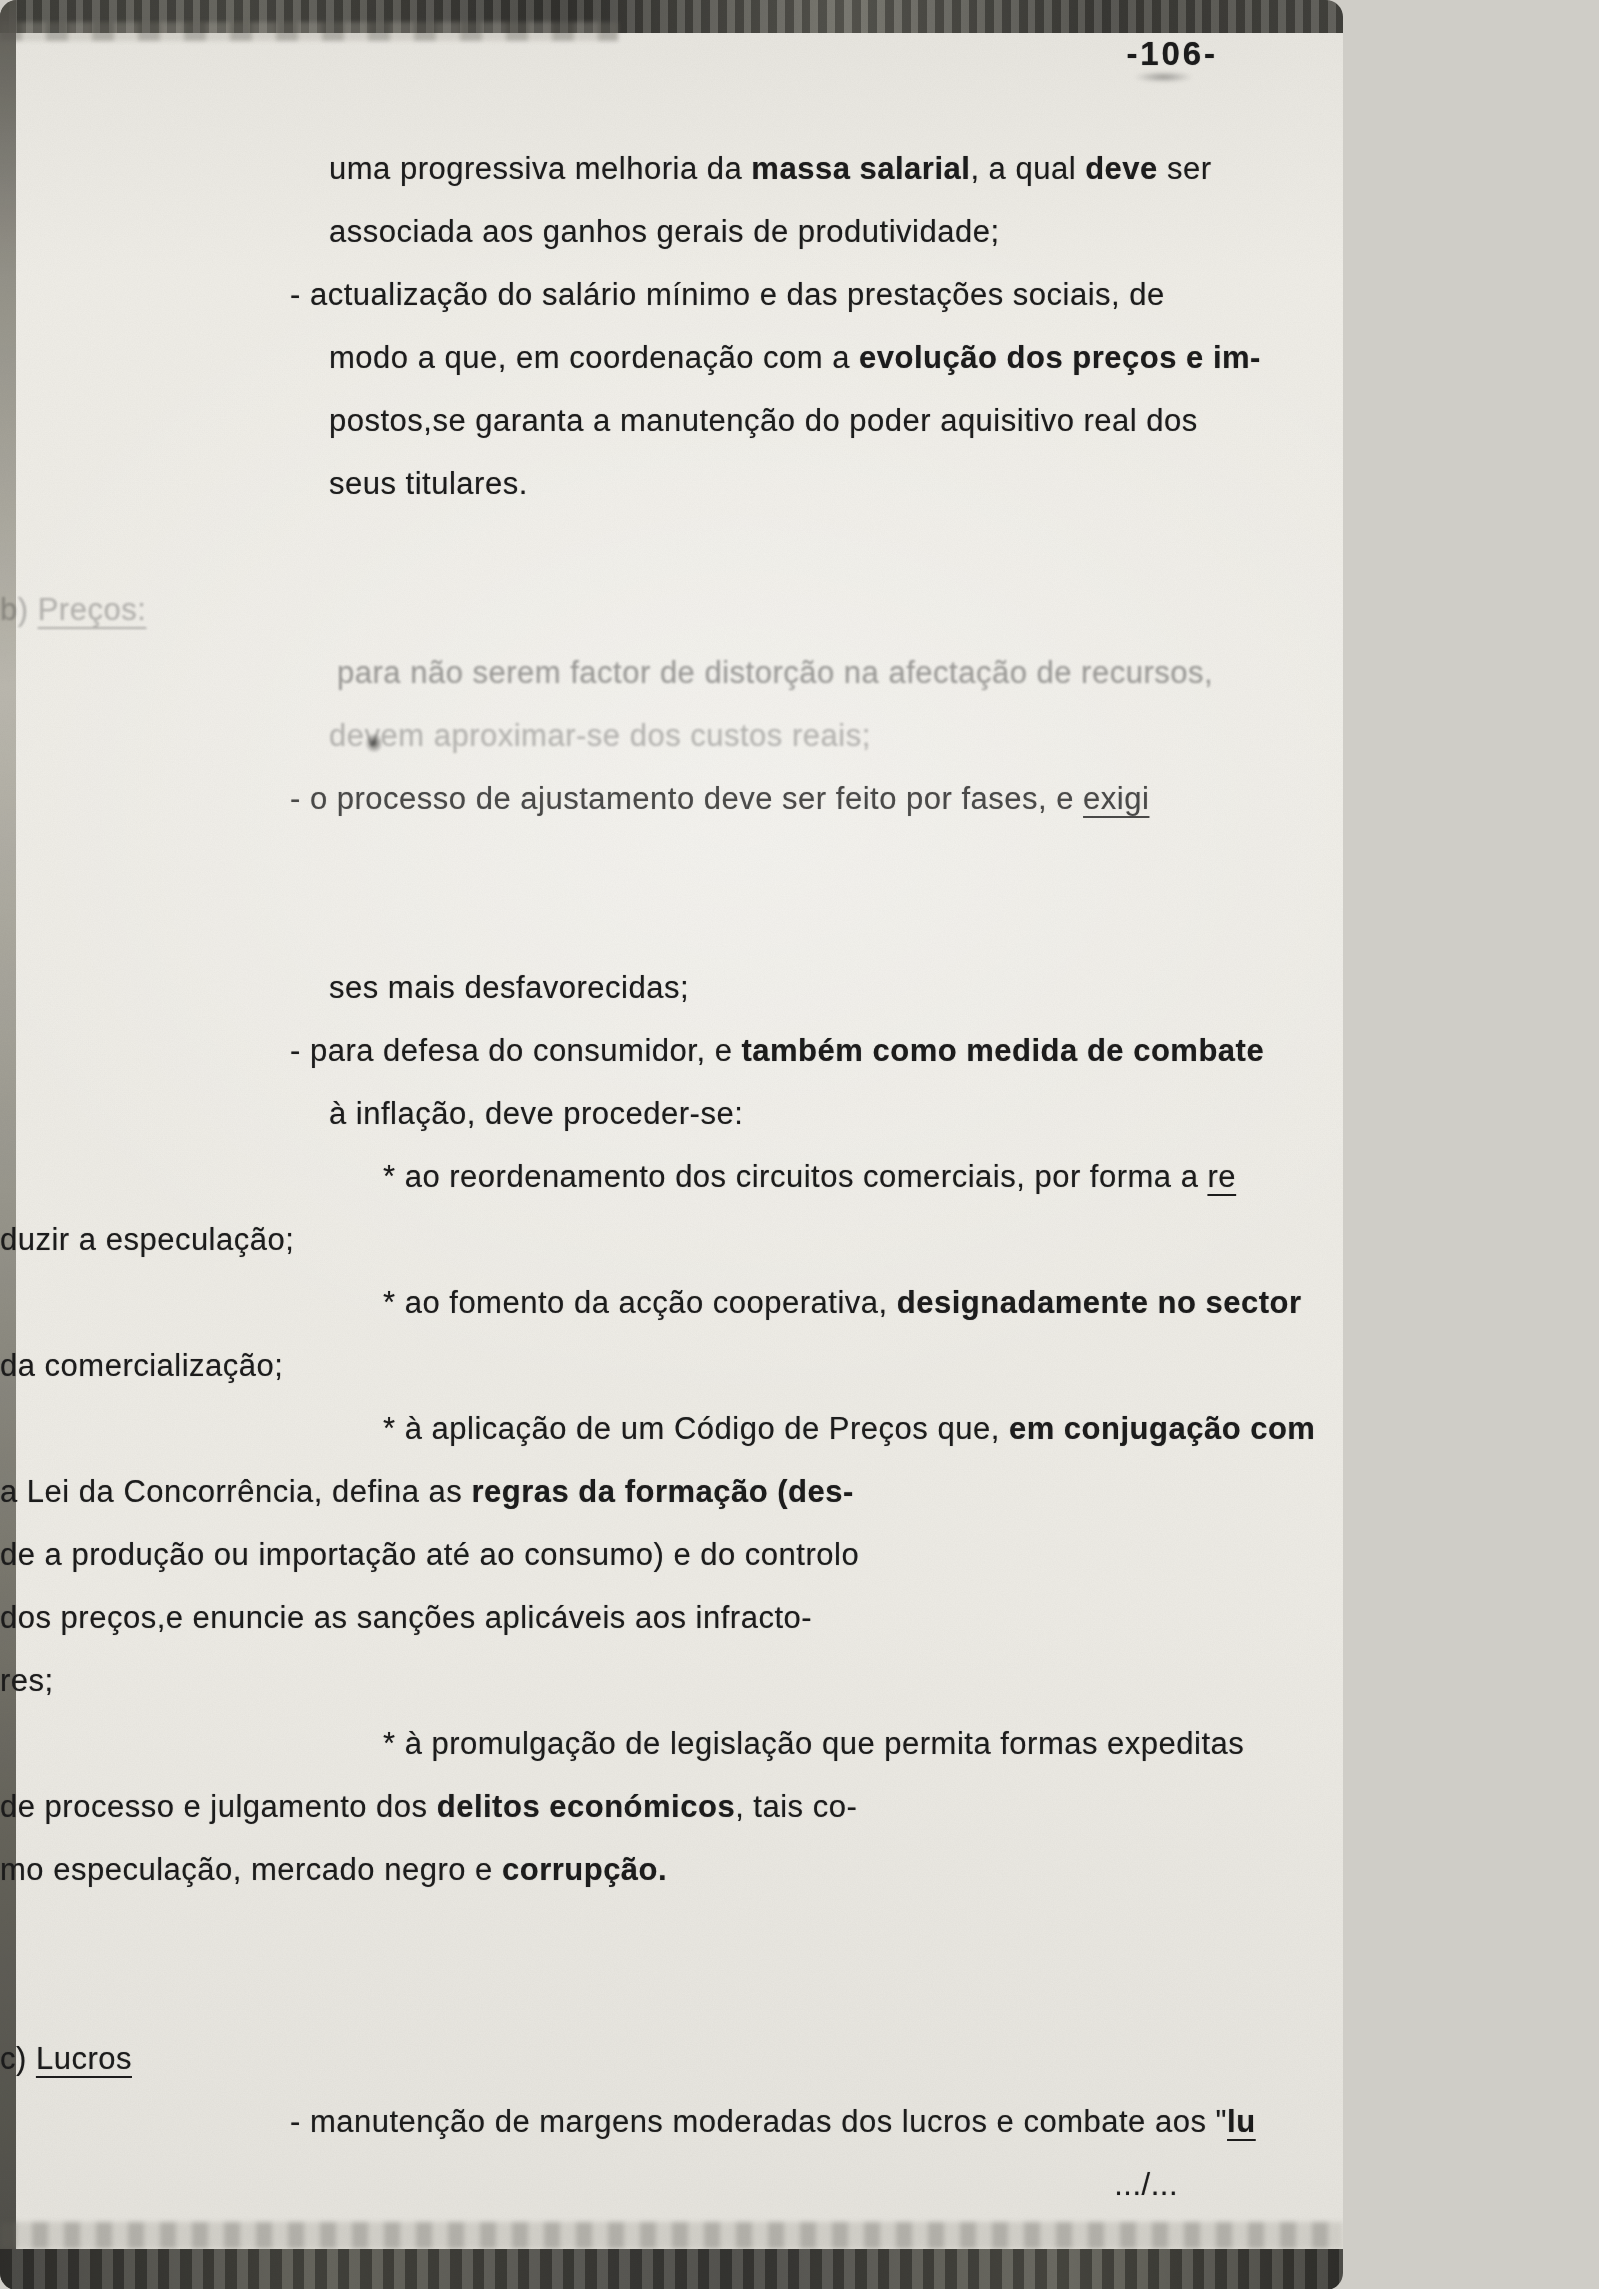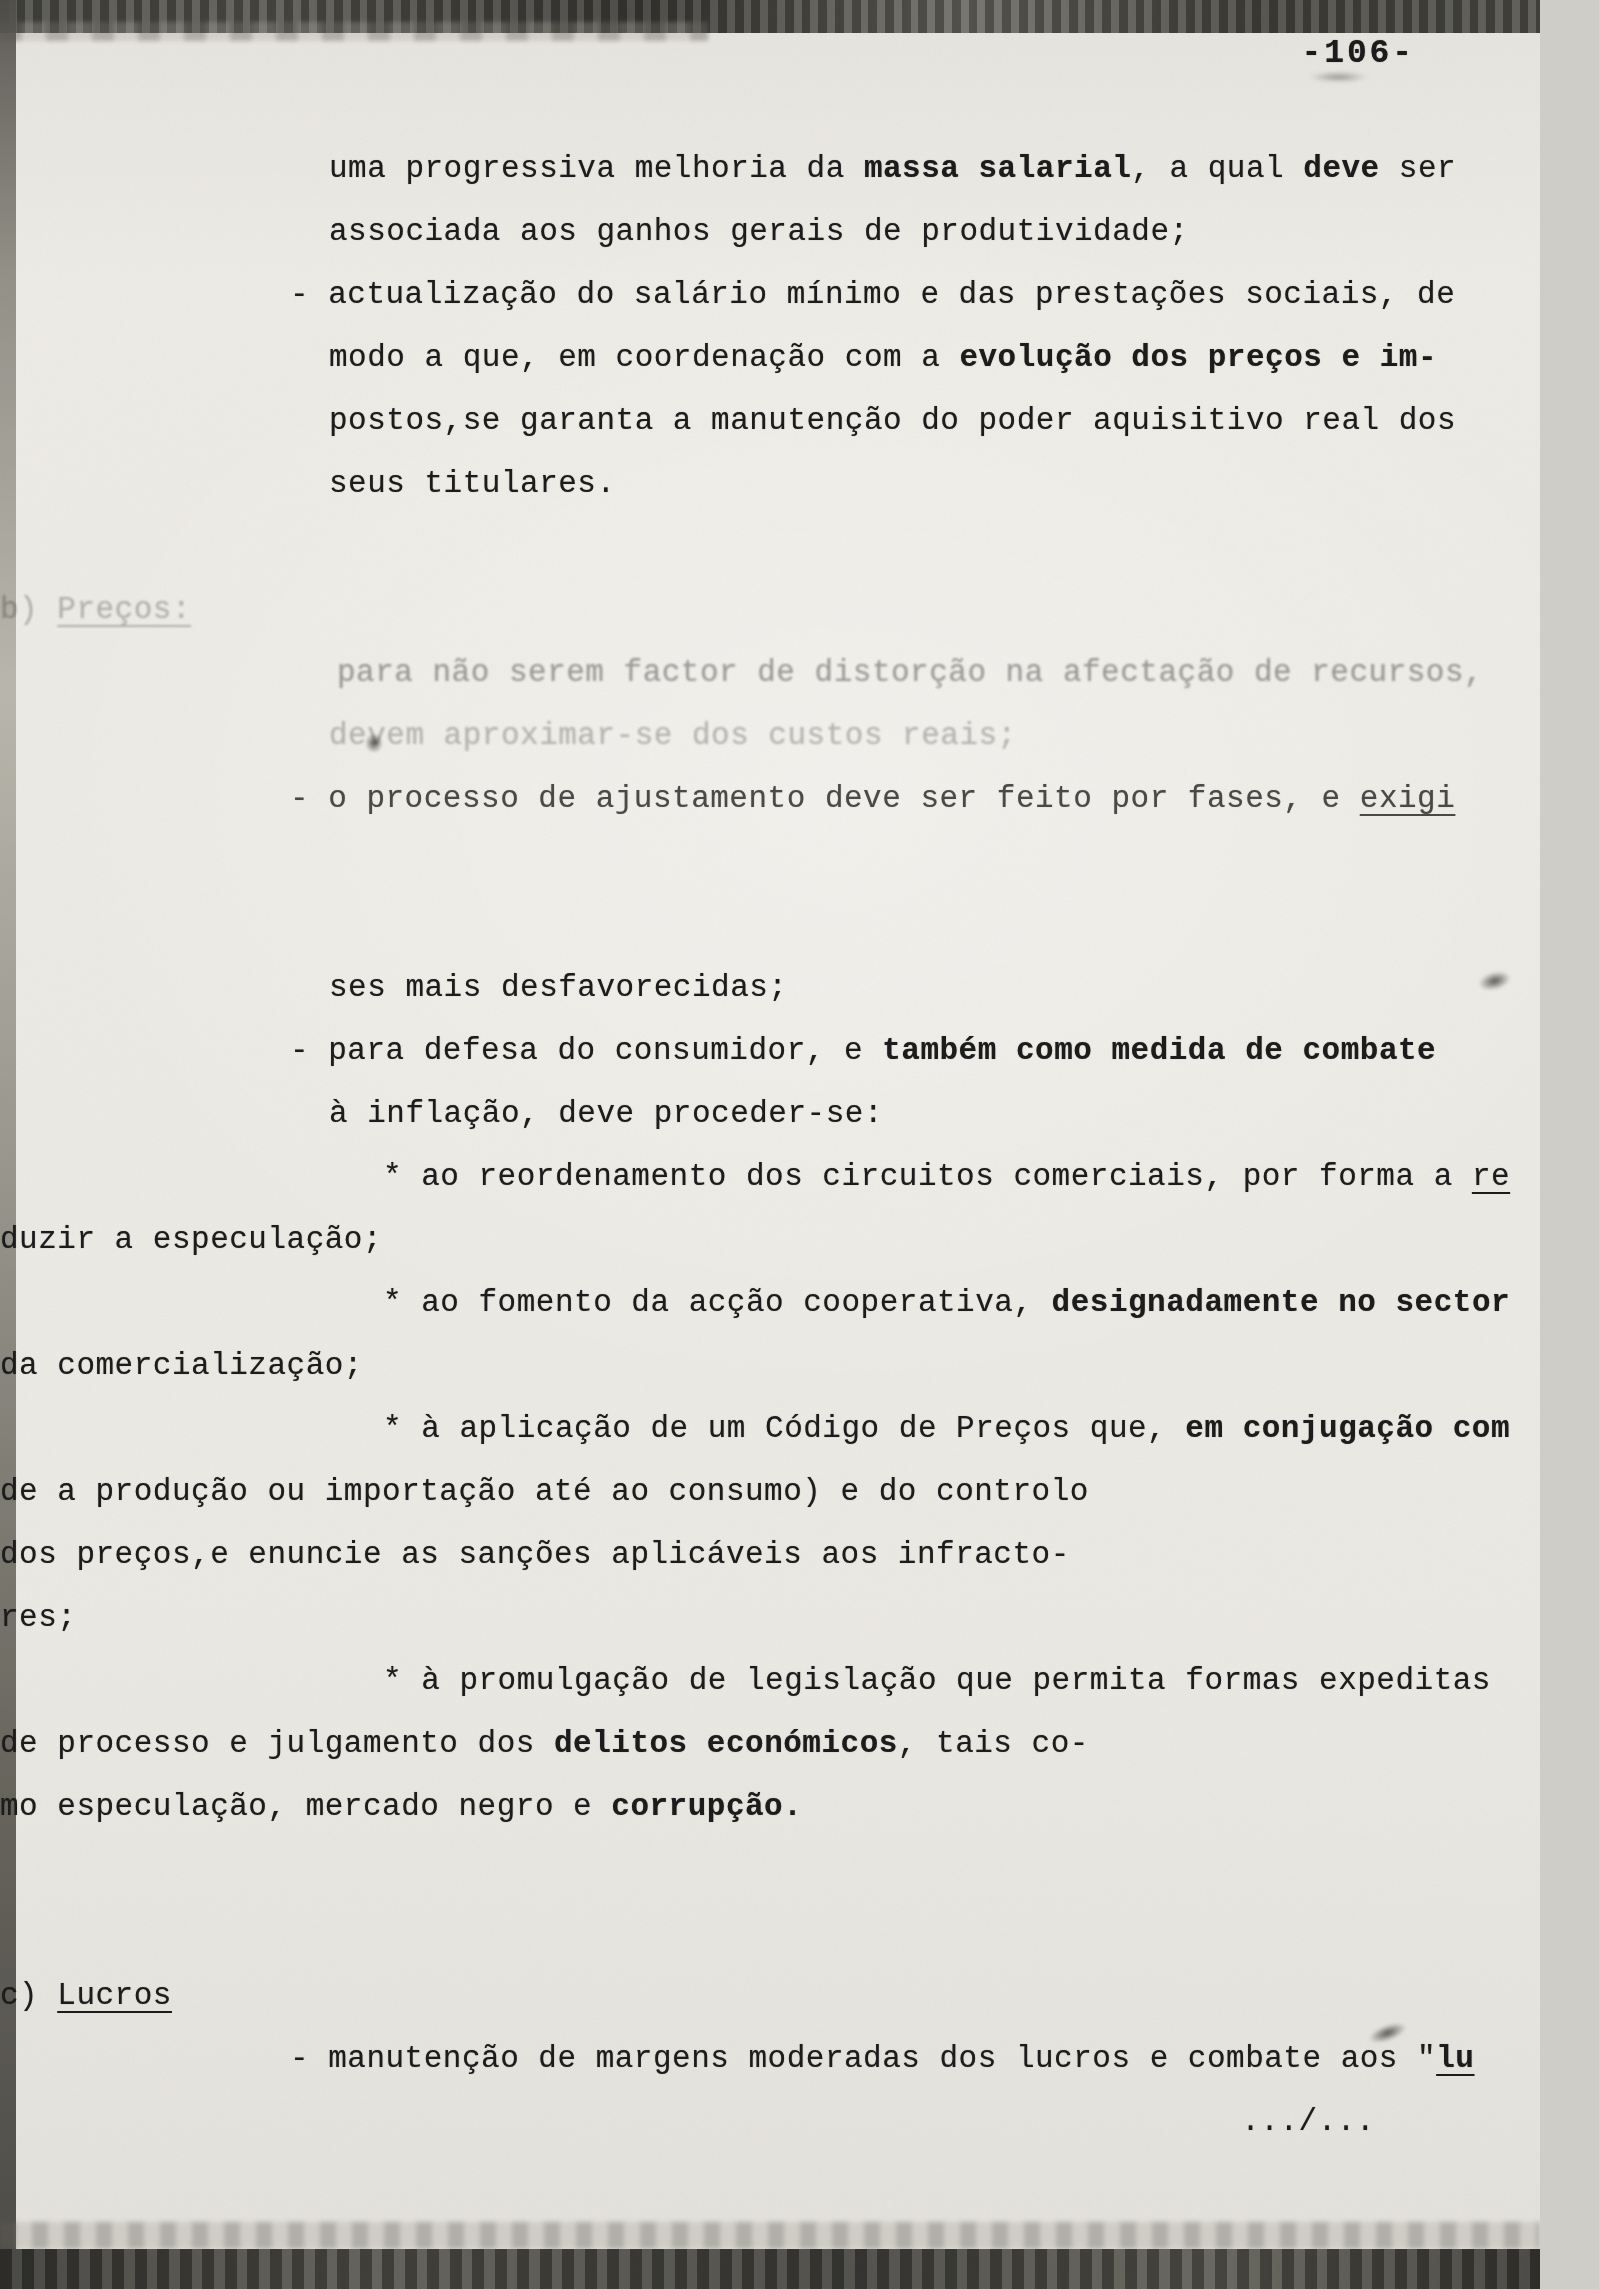--- a/index.html
+++ b/index.html
@@ -1,25 +1,26 @@
 <!DOCTYPE html>
 <html><head>
 <meta charset="utf-8">
 <style>
   html,body { margin:0; padding:0; background:#cfcdc7; }
   .scan {
     position:relative;
-    width:1540px; height:2290px;
+    width:1343px; height:2290px;
     margin:0;
     overflow:hidden;
     background:
       radial-gradient(1176px 882px at 55% 35%, rgba(255,255,255,.35), rgba(255,255,255,0) 70%),
       linear-gradient(180deg,#e7e5df 0%, #efede7 12%, #edebe5 70%, #e5e3dd 100%);
-    font-family:Liberation Mono, monospace;
+    font-family:Liberation Sans, sans-serif;
     color:#1c1c1c;
+    border-radius:17px;
   }
   
   .edge { position:absolute; pointer-events:none; }
   .edge-top {
     top:0; left:0; right:0; height:33px;
     background:
       repeating-linear-gradient(90deg, rgba(0,0,0,.25) 0 8.8px, rgba(255,255,255,.08) 8.8px 16.7px),
       linear-gradient(90deg,#51504a,#5b5a53 18%,#403f3b 42%,#6e6d65 63%,#4b4a45 82%,#56554f);
     filter:blur(0.6px);
   }
@@ -113,20 +114,21 @@
       <div class="line blank">&nbsp;</div>
       <div class="line blank">&nbsp;</div>
       <div class="line ind-b"><span class="">ses mais desfavorecidas;</span></div>
       <div class="line ind-d"><span class="">- para defesa do consumidor, e </span><span class="bd">também como medida de combate</span></div>
       <div class="line ind-b"><span class="">à inflação, deve proceder-se:</span></div>
       <div class="line ind-s"><span class="">* ao reordenamento dos circuitos comerciais, por forma a </span><span class="u ">re</span></div>
       <div class="line ind-c"><span class="">duzir a especulação;</span></div>
       <div class="line ind-s"><span class="">* ao fomento da acção cooperativa, </span><span class="bd">designadamente no sector</span></div>
       <div class="line ind-c"><span class="">da comercialização;</span></div>
       <div class="line ind-s"><span class="">* à aplicação de um Código de Preços que, </span><span class="bd">em conjugação com</span></div>
+      <div class="line ind-c"><span class="">a Lei da Concorrência, defina as </span><span class="bd">regras da formação (des-</span></div>
       <div class="line ind-c"><span class="">de a produção ou importação até ao consumo) e do controlo</span></div>
       <div class="line ind-c"><span class="">dos preços,e enuncie as sanções aplicáveis aos infracto-</span></div>
       <div class="line ind-c"><span class="">res;</span></div>
       <div class="line ind-s"><span class="">* à promulgação de legislação que permita formas expeditas</span></div>
       <div class="line ind-c"><span class="">de processo e julgamento dos </span><span class="bd">delitos económicos</span><span class="">, tais co-</span></div>
       <div class="line ind-c"><span class="">mo especulação, mercado negro e </span><span class="bd">corrupção.</span></div>
       <div class="line blank">&nbsp;</div>
       <div class="line blank">&nbsp;</div>
       <div class="line ind-h"><span class="">c) </span><span class="u ">Lucros</span></div>
       <div class="line ind-d"><span class="">- manutenção de margens moderadas dos lucros e combate aos "</span><span class="u bd">lu</span></div>

